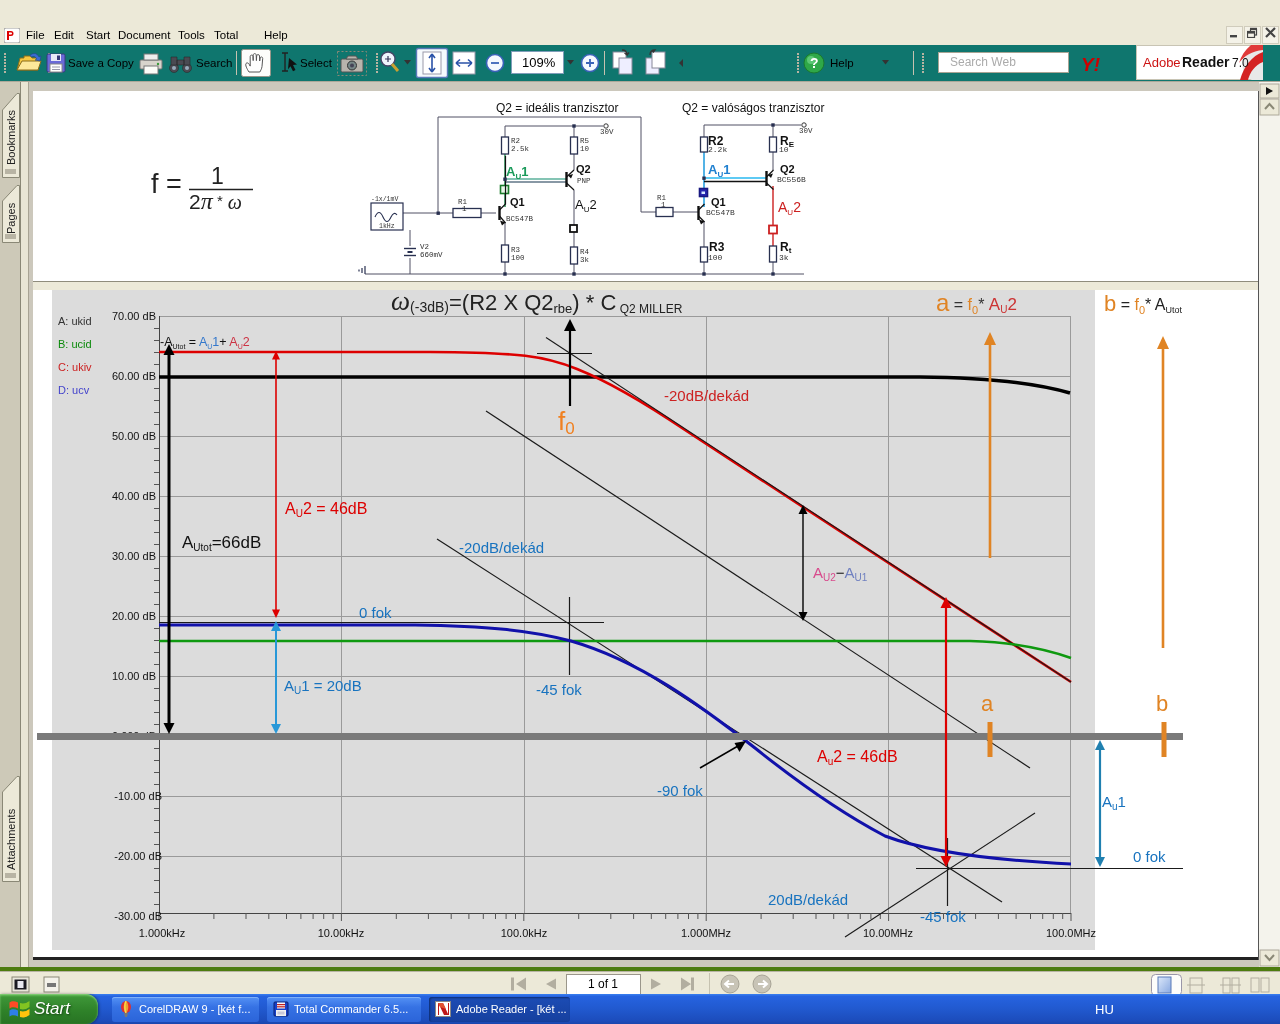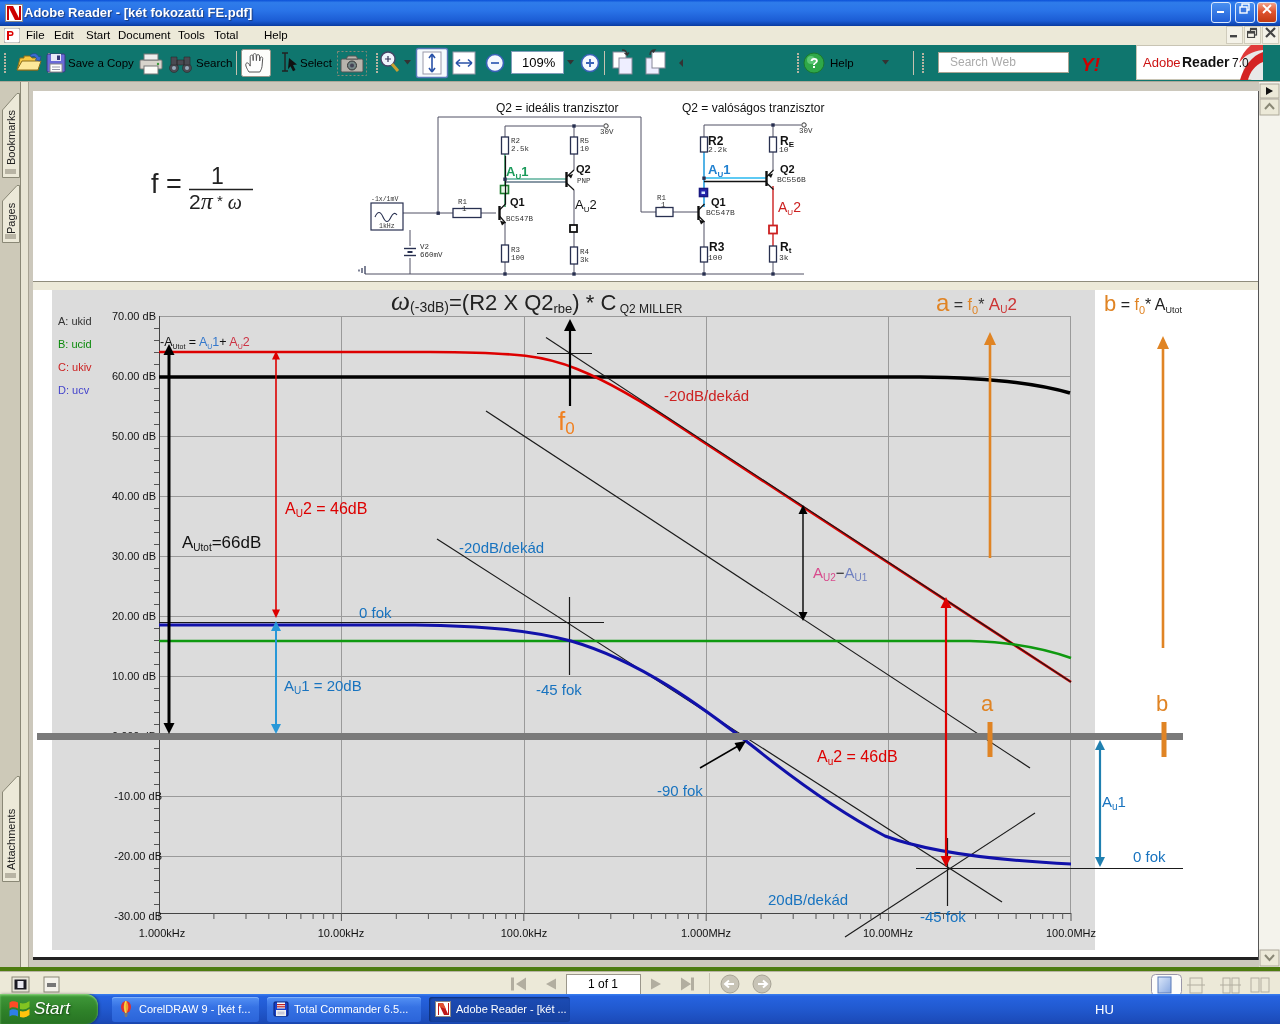--- a/index.html
+++ b/index.html
@@ -40,36 +40,20 @@
   background:linear-gradient(180deg,#5491f5 0%,#3672e4 40%,#2b64d9 100%); box-shadow:inset 0 1px 0 #7fb0f8; padding-left:27px;
   white-space:nowrap; overflow:hidden; text-align:left; }
 .taskbtn.pressed { background:linear-gradient(180deg,#1c4cb5 0%,#16409e 100%); box-shadow:inset 1px 1px 2px #0d2d72; }
 #tray { left:1134px; top:11px; width:146px; height:45px;
   background:linear-gradient(180deg,#2aa6ec 0%,#1590dc 40%,#0f7cc4 100%); box-shadow:inset 2px 0 3px rgba(255,255,255,.5);margin-top:39px; }
 </style>
 </head>
 <body>
 <div id="screen">
 
-  <div id="titlebar" class="abs">
-    <div class="ticon abs"><svg width="16" height="16" viewBox="0 0 16 16">
-          <path d="M1,1 L7,1 L13,13 L13,1 L15,1 L15,15 L9,15 L3,3 L3,15 L1,15 Z" fill="#c00"></path>
-        </svg></div>
-    <div class="ttext abs">Adobe Reader - [két fokozatú FE.pdf]</div>
-    <div class="winbtn b1 abs"><svg width="12" height="12" viewBox="0 0 12 12">
-          <rect x="2" y="8" width="7" height="2" fill="#fff"></rect>
-        </svg></div>
-    <div class="winbtn b2 abs"><svg width="12" height="12" viewBox="0 0 12 12">
-          <rect x="3" y="1" width="7" height="6" fill="none" stroke="#fff" stroke-width="1.4"></rect>
-          <rect x="1" y="4" width="7" height="6" fill="#3a77e0" stroke="#fff" stroke-width="1.4"></rect>
-        </svg></div>
-    <div class="winbtn b3 abs"><svg width="12" height="12" viewBox="0 0 12 12">
-          <path d="M2,2 L10,10 M10,2 L2,10" stroke="#fff" stroke-width="1.8"></path>
-        </svg></div>
-  </div>
 
   <div id="menubar" class="abs">
     <svg class="abs" style="left:4px;top:2px" width="16" height="15" viewBox="0 0 16 15">
         <rect x="0" y="0" width="16" height="15" rx="2" fill="#fff" stroke="#999"></rect>
         <path d="M3,3 h4 a2.5,2.5 0 0 1 0,5 h-2 v4 h-2 z M5,4.5 v2 h2 a1,1 0 0 0 0,-2 z" fill="#d00"></path>
       </svg>
     <span class="mi" style="left:26px">File</span>
     <span class="mi" style="left:54px">Edit</span>
     <span class="mi" style="left:86px">Start</span>
     <span class="mi" style="left:118px">Document</span>

